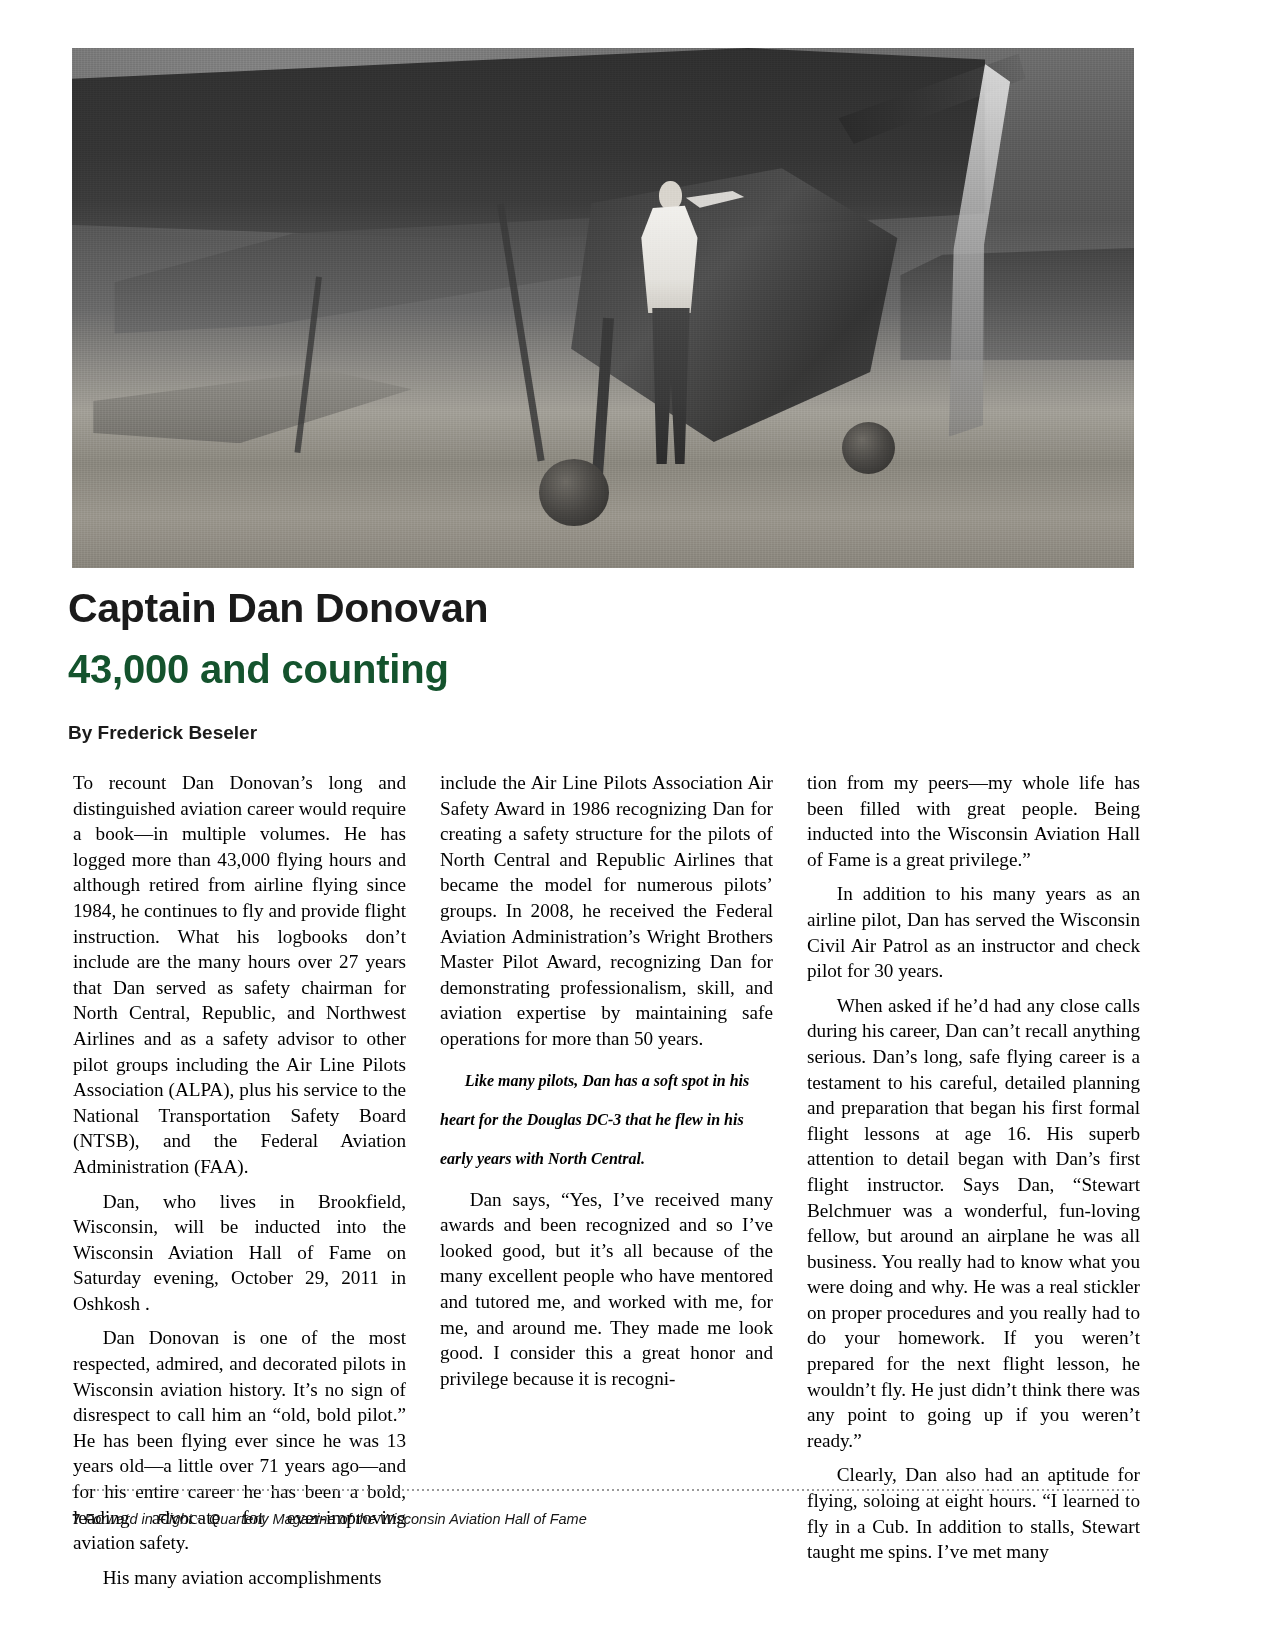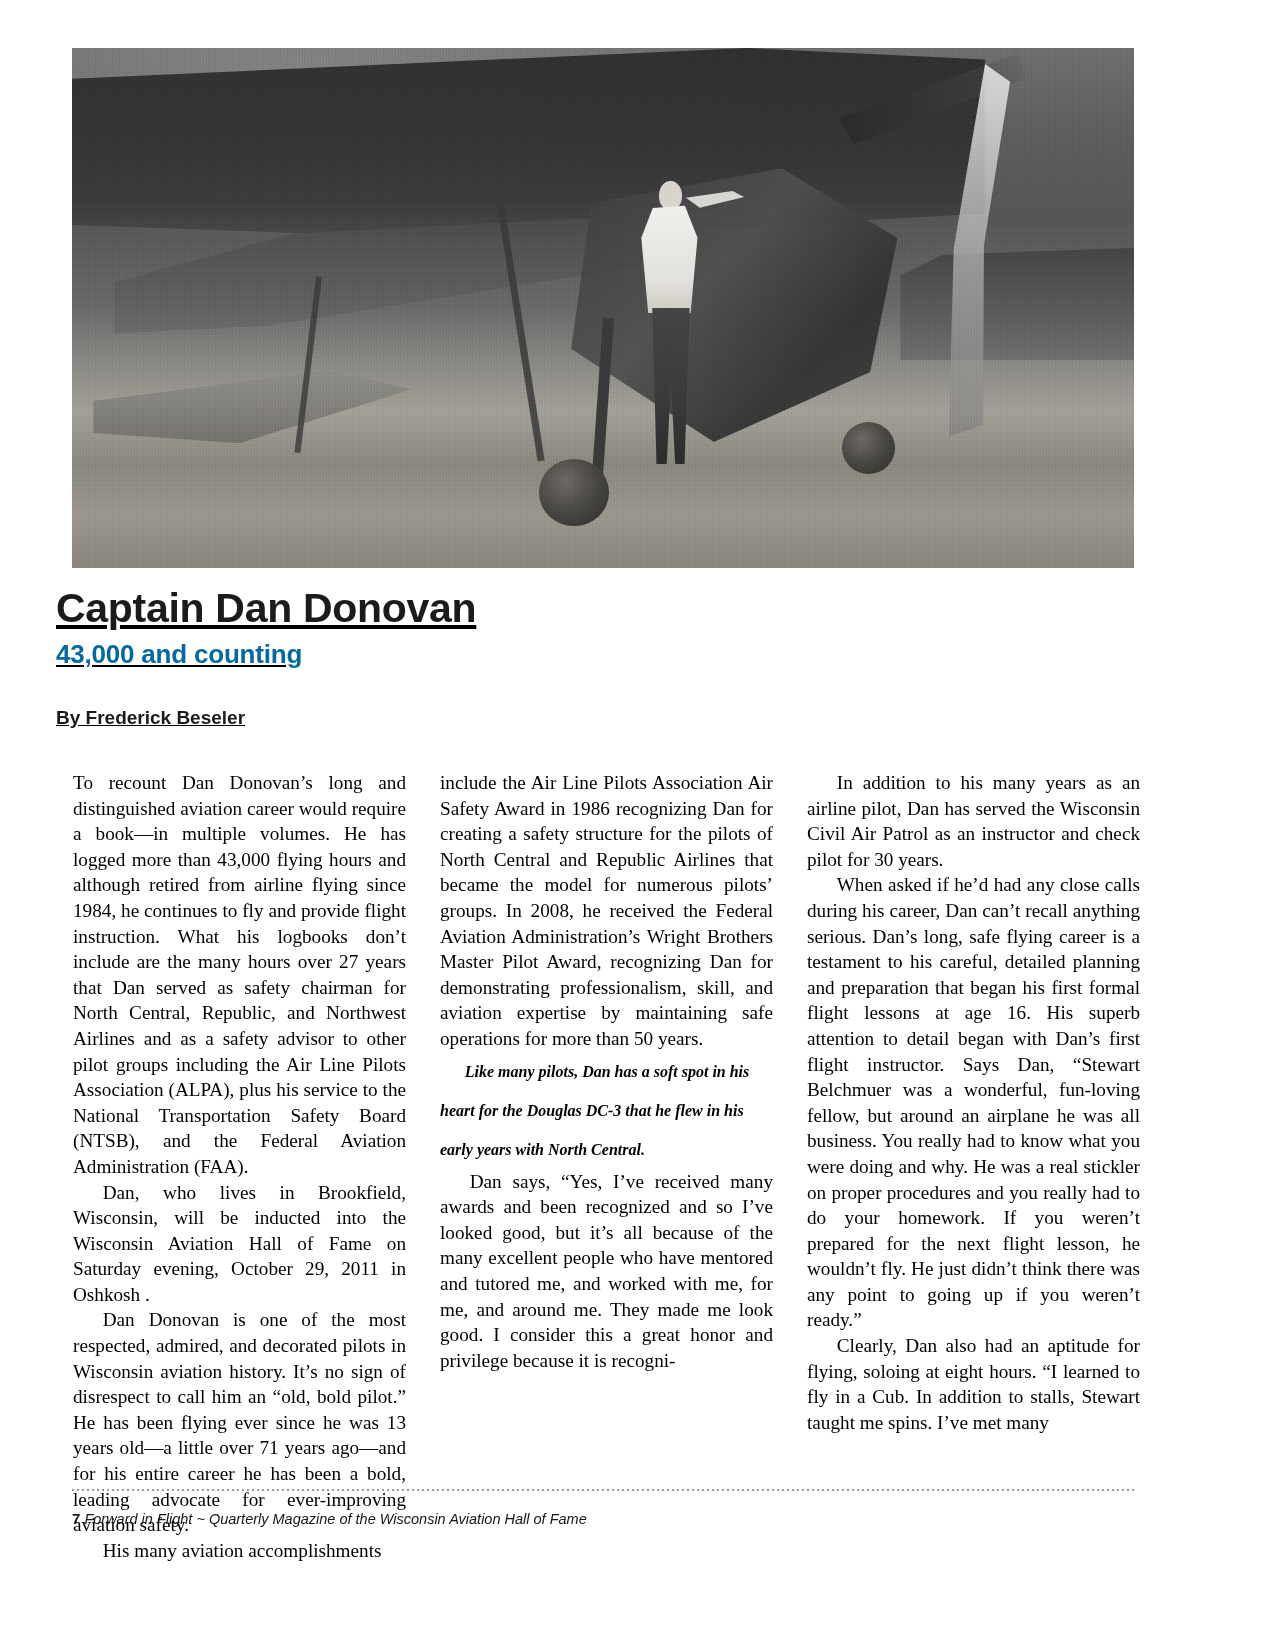--- a/index.html
+++ b/index.html
@@ -191,42 +191,41 @@
     background-image:
       repeating-linear-gradient(0deg, rgba(255,255,255,0.045) 0px, rgba(255,255,255,0.045) 1px, rgba(0,0,0,0.045) 1px, rgba(0,0,0,0.045) 2px),
       repeating-linear-gradient(90deg, rgba(255,255,255,0.035) 0px, rgba(255,255,255,0.035) 1px, rgba(0,0,0,0.035) 1px, rgba(0,0,0,0.035) 3px);
     mix-blend-mode: overlay;
     opacity: 0.75;
   }
 
   
   .headline-block {
     position: absolute;
-    left: 56px;
+    left: 68px;
     top: 584px;
     width: 1062px;
-    text-decoration: underline;
   }
   .headline {
     font-family: "Liberation Sans", "DejaVu Sans", sans-serif;
     font-weight: bold;
     font-size: 41px;
     line-height: 48px;
     letter-spacing: -0.3px;
     color: #1b1b1b;
     margin: 0;
   }
   .subhead {
     font-family: "Liberation Sans", "DejaVu Sans", sans-serif;
     font-weight: bold;
-    font-size: 26px;
+    font-size: 40px;
     line-height: 36px;
     letter-spacing: -0.2px;
-    color: #0369a1;
-    margin: 4px 0 0 0;
+    color: #14532d;
+    margin: 19px 0 0 0;
   }
   .byline {
     font-family: "Liberation Sans", "DejaVu Sans", sans-serif;
     font-weight: bold;
     font-size: 19px;
     line-height: 24px;
     color: #1b1b1b;
     margin: 34px 0 0 0;
   }
 
@@ -249,21 +248,21 @@
     hyphens: none;
   }
   .col p {
     margin: 0;
     text-indent: 1.55em;
   }
   .col p.no-indent {
     text-indent: 0;
   }
   .col p + p {
-    margin-top: 0;
+    margin-top: 9px;
   }
   .pullquote {
     font-weight: bold;
     font-style: italic;
     font-size: 16px;
     line-height: 39px;
     text-align: left;
     text-indent: 0;
     margin: 33px 0 48px 0;
   }
@@ -336,20 +335,21 @@
       <p>His many aviation accomplishments</p>
     </div>
 
     <div class="col">
       <p class="no-indent">include the Air Line Pilots Association Air Safety Award in 1986 recognizing Dan for creating a safety structure for the pilots of North Central and Republic Airlines that became the model for numerous pilots’ groups. In 2008, he received the Federal Aviation Administration’s Wright Brothers Master Pilot Award, recognizing Dan for demonstrating professionalism, skill, and aviation expertise by maintaining safe operations for more than 50 years.</p>
       <p class="pullquote">Like many pilots, Dan has a soft spot in his heart for the Douglas DC-3 that he flew in his early years with North Central.</p>
       <p>Dan says, “Yes, I’ve received many awards and been recognized and so I’ve looked good, but it’s all because of the many excellent people who have mentored and tutored me, and worked with me, for me, and around me. They made me look good. I consider this a great honor and privilege because it is recogni-</p>
     </div>
 
     <div class="col">
+      <p class="no-indent">tion from my peers—my whole life has been filled with great people. Being inducted into the Wisconsin Aviation Hall of Fame is a great privilege.”</p>
       <p>In addition to his many years as an airline pilot, Dan has served the Wisconsin Civil Air Patrol as an instructor and check pilot for 30 years.</p>
       <p>When asked if he’d had any close calls during his career, Dan can’t recall anything serious. Dan’s long, safe flying career is a testament to his careful, detailed planning and preparation that began his first formal flight lessons at age 16. His superb attention to detail began with Dan’s first flight instructor. Says Dan, “Stewart Belchmuer was a wonderful, fun-loving fellow, but around an airplane he was all business. You really had to know what you were doing and why. He was a real stickler on proper procedures and you really had to do your homework. If you weren’t prepared for the next flight lesson, he wouldn’t fly. He just didn’t think there was any point to going up if you weren’t ready.”</p>
       <p>Clearly, Dan also had an aptitude for flying, soloing at eight hours. “I learned to fly in a Cub. In addition to stalls, Stewart taught me spins. I’ve met many</p>
     </div>
 
   </section>
 
   <div class="footer-rule"></div>
   <div class="footer">
     <span class="pageno">7</span><span>&nbsp;</span><span>Forward in Flight ~ Quarterly Magazine of the Wisconsin Aviation Hall of Fame</span>

